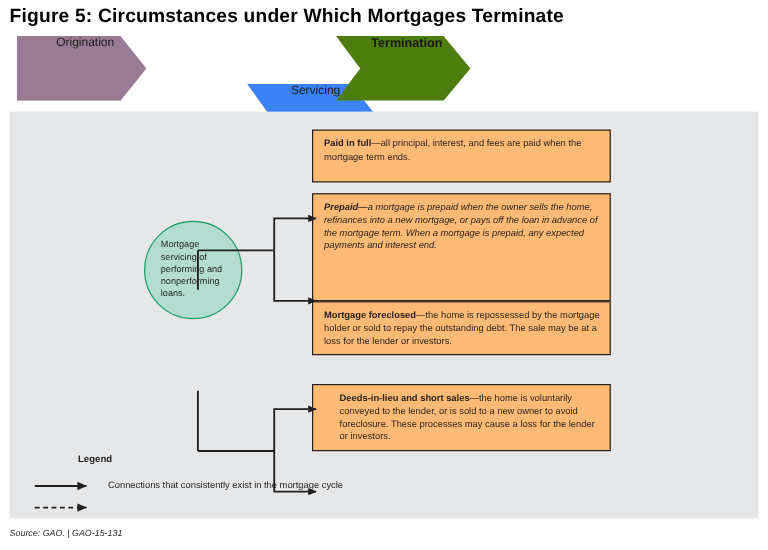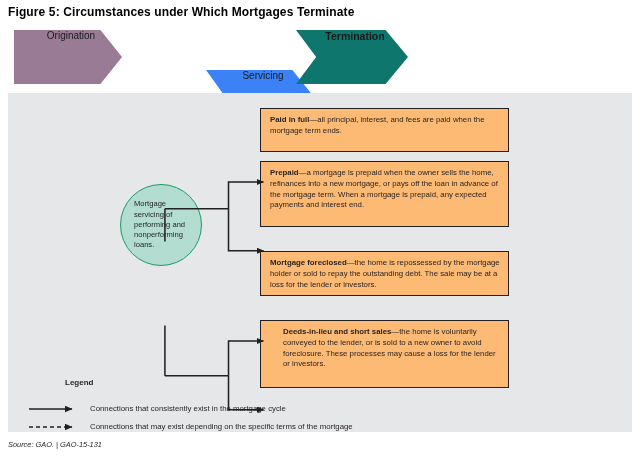--- a/index.html
+++ b/index.html
@@ -14,21 +14,21 @@
     font-family: "Liberation Sans", sans-serif;
     color: #231f20;
     overflow: hidden;
   }
 
   
   #figure-title {
     position: absolute;
     left: 8px;
     top: 5px;
-    font-size: 12px;
+    font-size: 16px;
     font-weight: bold;
     letter-spacing: 0.01em;
     color: #000000;
     white-space: nowrap;
   }
 
   
   #process-strip {
     position: absolute;
     left: 14px;
@@ -102,23 +102,23 @@
     padding: 6px 8px 6px 9px;
   }
   .outcome-text {
     font-size: 7.8px;
     line-height: 1.38;
     color: #231f20;
   }
   .outcome-text b { font-weight: bold; }
 
   #box-paid-in-full      { left: 260px; top: 108px; width: 249px; height: 44px; }
-  #box-prepaid           { left: 260px; top: 161px; width: 249px; height: 66px; }
+  #box-prepaid           { left: 260px; top: 161px; width: 249px; height: 90px; font-style: italic; }
   #box-foreclosed        { left: 260px; top: 251px; width: 249px; height: 45px; }
-  #box-deeds-short-sales { left: 260px; top: 320px; width: 249px; height: 68px; padding-left: 22px; }
+  #box-deeds-short-sales { left: 260px; top: 320px; width: 249px; height: 56px; padding-left: 22px; }
 
   
   #connectors {
     position: absolute;
     left: 0;
     top: 0;
     width: 640px;
     height: 458px;
     pointer-events: none;
   }
@@ -132,21 +132,21 @@
   }
   #legend-title {
     font-size: 8px;
     font-weight: bold;
     color: #231f20;
     margin-bottom: 8px;
     padding-left: 37px;
   }
   .legend-row {
     display: flex;
-    align-items: flex-end;
+    align-items: center;
     height: 18px;
   }
   .legend-swatch {
     width: 56px;
     flex: 0 0 56px;
     height: 12px;
     position: relative;
   }
   .legend-text {
     font-size: 7.8px;
@@ -169,21 +169,21 @@
 
 <div id="figure-title">Figure 5: Circumstances under Which Mortgages Terminate</div>
 
 <div id="process-strip">
   <div class="chevron first" id="chev-0" style="left: 0px; width: 108px; background: rgb(154, 123, 149); filter: drop-shadow(rgb(92, 58, 92) 0px 0px 0.6px) drop-shadow(rgb(92, 58, 92) 0px 0px 0.6px);">
     <span class="chevron-label">Origination</span>
   </div>
   <div class="chevron" id="chev-2" style="left: 192px; width: 108px; background: #3b82f6; filter: drop-shadow(rgb(26, 143, 76) 0px 0px 0.6px) drop-shadow(rgb(26, 143, 76) 0px 0px 0.6px); margin-top: 40px;">
     <span class="chevron-label">Servicing</span>
   </div>
-  <div class="chevron" id="chev-3" style="left: 282px; width: 112px; background: #0f766e; filter: drop-shadow(rgb(124, 187, 235) 0px 0px 0.6px) drop-shadow(rgb(124, 187, 235) 0px 0px 0.6px);">
+  <div class="chevron" id="chev-3" style="left: 266px; width: 112px; background: #4d7c0f; filter: drop-shadow(rgb(124, 187, 235) 0px 0px 0.6px) drop-shadow(rgb(124, 187, 235) 0px 0px 0.6px);">
     <span class="chevron-label emph">Termination</span>
   </div>
 </div>
 
 <div id="diagram-panel">
 
   <div id="hub-circle" style="left:112px; top:91px;">
     <span id="hub-circle-label">Mortgage servicing of performing and nonperforming loans.</span>
   </div>
 
@@ -252,19 +252,18 @@
       <span class="legend-swatch">
         <svg width="56" height="12" viewBox="0 0 56 12">
           <defs>
             <marker id="lgArrow2" markerWidth="8" markerHeight="7" refX="7.5" refY="3.5" orient="auto" markerUnits="userSpaceOnUse">
               <path d="M0,0 L8,3.5 L0,7 z" fill="#231f20"></path>
             </marker>
           </defs>
           <path d="M1,6 L44,6" stroke="#231f20" stroke-width="1.5" stroke-dasharray="4,3" fill="none" marker-end="url(#lgArrow2)"></path>
         </svg>
       </span>
-      <span class="legend-text">Connections that may exist depending on the specific terms of the mortgage</span>
     </div>
   </div>
 
 </div>
 
 <div id="source-line">Source: GAO.  |  GAO-15-131</div>
 
 </body></html>

